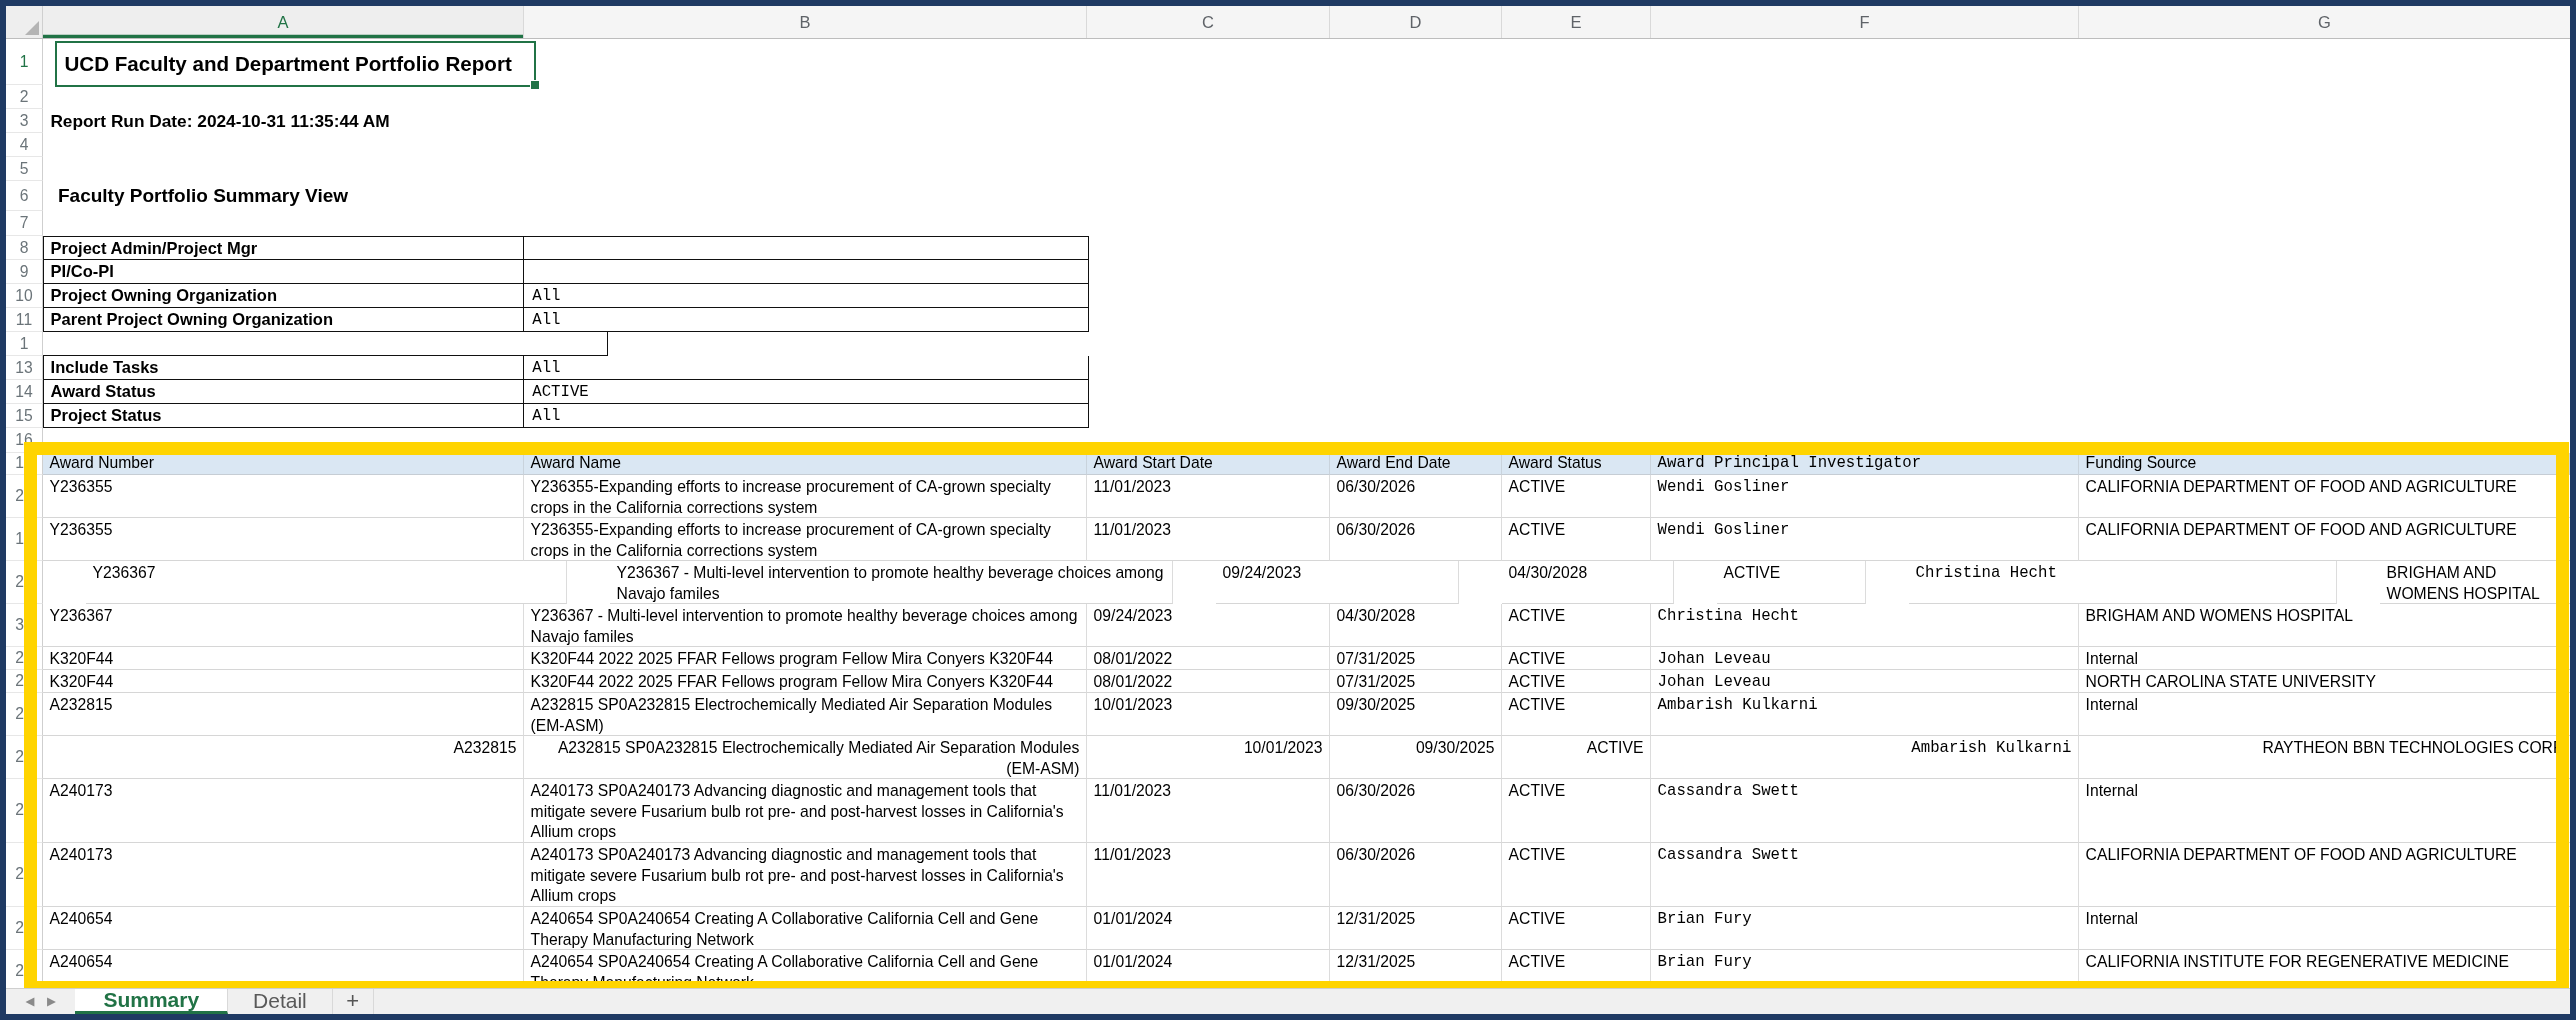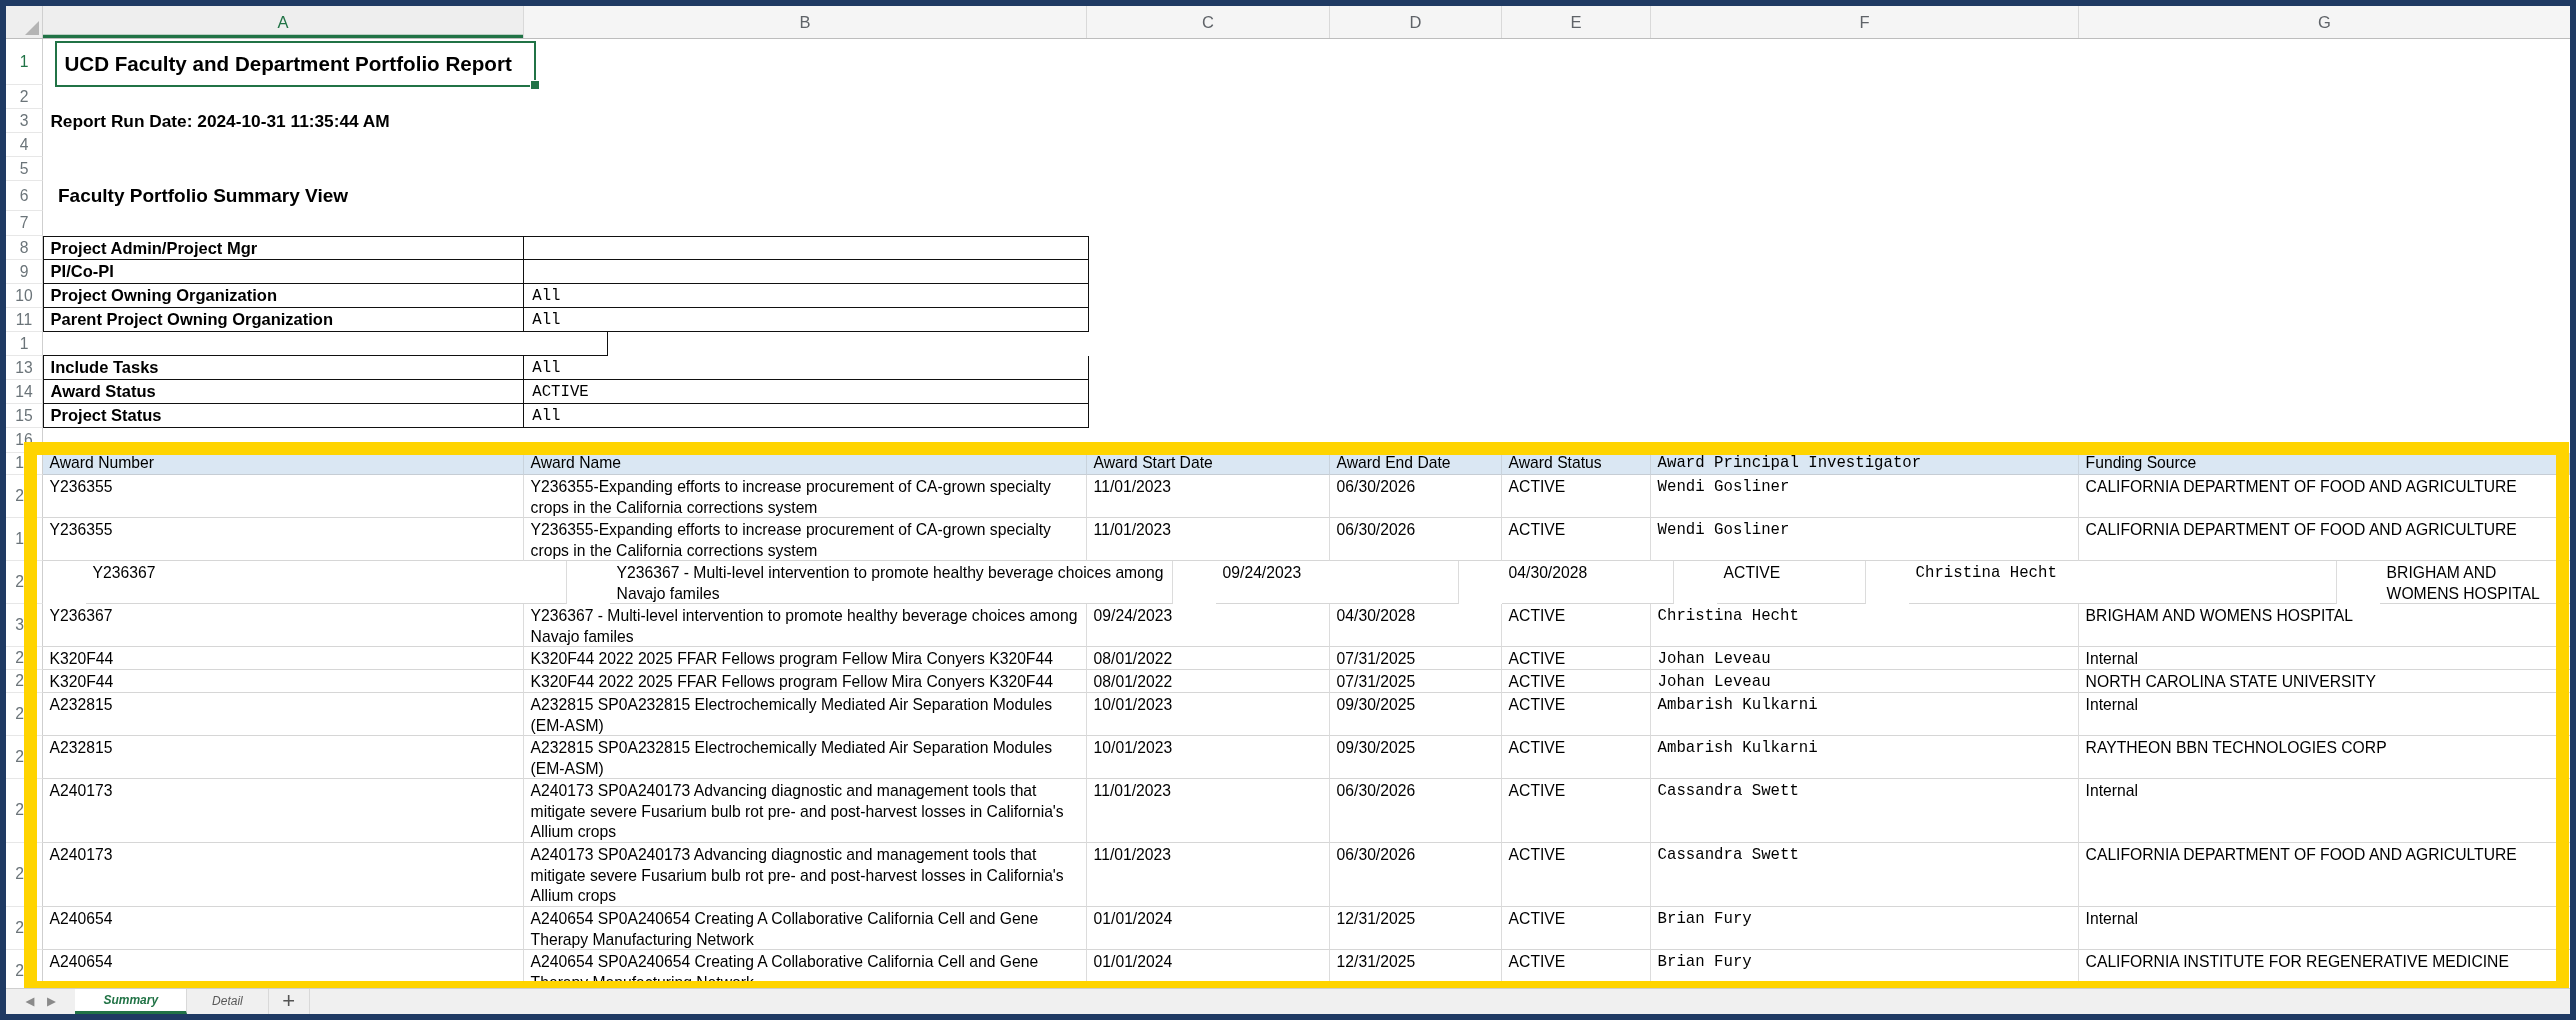--- a/index.html
+++ b/index.html
@@ -58,21 +58,21 @@
 
   
   .hl{position:absolute;left:18px;top:436px;width:2545px;height:552px;
       border:13.2px solid #ffd400;box-sizing:border-box;pointer-events:none;z-index:6;}
 
   
   .tabbar{position:absolute;left:0;bottom:0;width:100%;height:26.4px;background:#f0f0f0;
           border-top:0.8px solid #cfcfcf;display:flex;align-items:stretch;box-sizing:border-box;z-index:7;}
   .navarrow{align-self:center;font-size:11.6px;color:#8a8a8a;width:21.5px;text-align:center;cursor:pointer;}
   .navarrow:first-child{margin-left:13.2px;}
-  .tab{display:flex;align-items:center;padding:0 28px;font-size:12px;box-sizing:border-box;cursor:pointer;font-style:italic;}
+  .tab{display:flex;align-items:center;padding:0 28px;font-size:21px;box-sizing:border-box;cursor:pointer;}
   .tab.active{background:#fff;color:#217346;font-weight:bold;border-bottom:3.3px solid #217346;
               border-right:0.8px solid #d9d9d9;margin-left:13.2px;}
   .tab.inactive{color:#595959;border-right:0.8px solid #d9d9d9;padding:0 25px;}
   .addsheet{display:flex;align-items:center;justify-content:center;width:40px;font-size:22px;color:#555;
             border-right:0.8px solid #d9d9d9;cursor:pointer;}
 </style>
 </head>
 <body>
 
 <div class="window">
@@ -254,21 +254,21 @@
         <div class="srow drow" style="height: 43px;">
           <div class="rownum">24</div>
           <div class="cell c0">A232815</div>
           <div class="cell c1">A232815 SP0A232815 Electrochemically Mediated Air Separation Modules (EM-ASM)</div>
           <div class="cell c2">10/01/2023</div>
           <div class="cell c3">09/30/2025</div>
           <div class="cell c4">ACTIVE</div>
           <div class="cell c5">Ambarish Kulkarni</div>
           <div class="cell c6">Internal</div>
         </div>
-        <div class="srow drow" style="height: 43px;">
+        <div class="srow drow" style="height: 43px; text-align: right;">
           <div class="rownum">25</div>
           <div class="cell c0">A232815</div>
           <div class="cell c1">A232815 SP0A232815 Electrochemically Mediated Air Separation Modules (EM-ASM)</div>
           <div class="cell c2">10/01/2023</div>
           <div class="cell c3">09/30/2025</div>
           <div class="cell c4">ACTIVE</div>
           <div class="cell c5">Ambarish Kulkarni</div>
           <div class="cell c6">RAYTHEON BBN TECHNOLOGIES CORP</div>
         </div>
         <div class="srow drow" style="height: 64px;">

